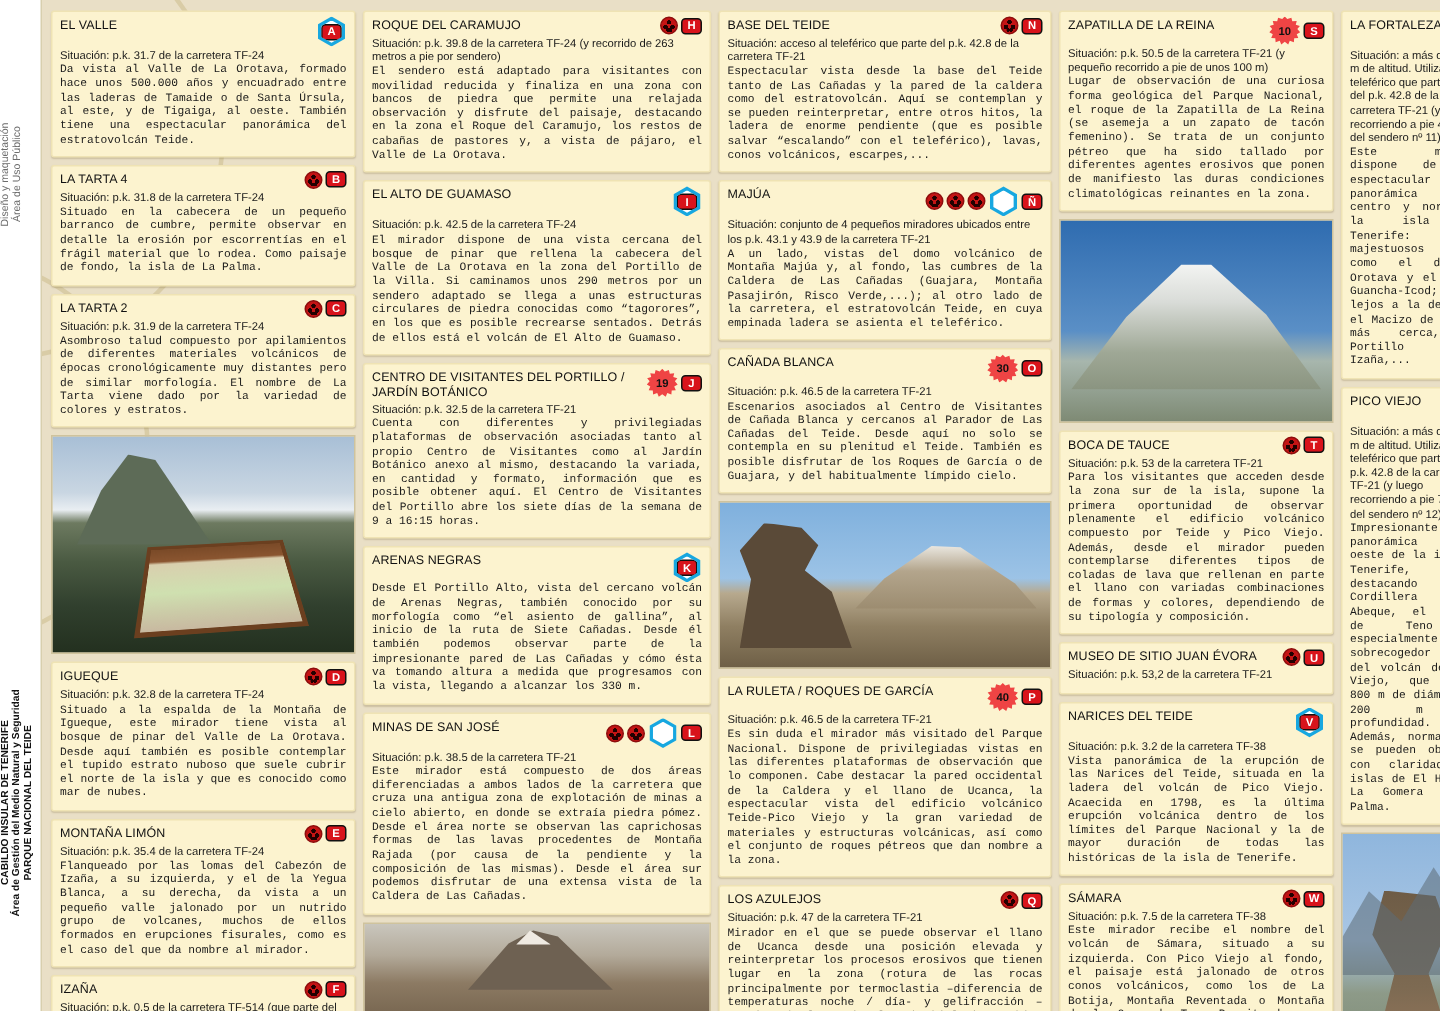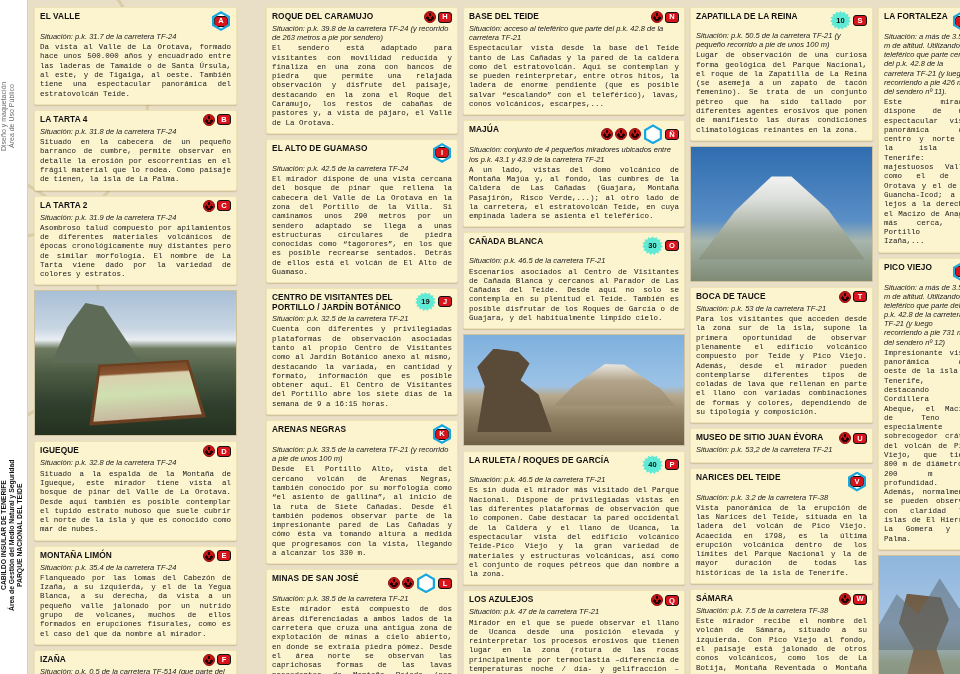--- a/index.html
+++ b/index.html
@@ -28,32 +28,32 @@
   .v-top { top:6px; height:220px; font-size:7px; color:#6b6b6b; }
   .v-bottom { bottom:4px; height:270px; font-size:6.8px; color:#111; font-weight:bold; }
   .v-text span { display:block; }
 
   .content {
     position:relative; z-index:1;
     display:flex; gap:5px; padding:7px 4px 4px 6px; flex:1;
   }
   .col { display:flex; flex-direction:column; gap:5px; }
   .col-0 { width:203px; }
-  .col-1 { width:192px;margin-left:24px; }
+  .col-1 { width:232px; }
   .col-2 { width:222px; }
   .col-3 { width:183px; }
   .col-4 { width:100px; }
 
   .card {
     background:#fcf3cf; border:1px solid #efe3b4;
     border-radius:2px; padding:4px 5px 5px 5px;
     box-shadow:0 1px 1px rgba(120,100,50,.25);
   }
   .card-head { display:flex; align-items:flex-start; justify-content:space-between; gap:3px; margin-bottom:1px; }
-  .card-title { font-size:8.3px; font-weight:bold; color:#111; line-height:1.2; letter-spacing:.1px; }
+  .card-title { font-size:8.3px; font-weight:normal; color:#111; line-height:1.2; letter-spacing:.1px; }
   .markers { display:flex; align-items:center; gap:2px; flex:0 0 auto; margin-top:-1px; }
 
   .letter-badge {
     min-width:14px; height:11px; padding:0 2px;
     background:#d8131b; border:1.4px solid #111; border-radius:3px;
     color:#fff; font-size:7.5px; font-weight:bold;
     display:flex; align-items:center; justify-content:center; line-height:1;
   }
   .hex-wrap {
     width:20px; height:20px; background:#17a7e0;
@@ -70,26 +70,26 @@
     background:
       radial-gradient(circle at 50% 28%, #200 16%, transparent 17%),
       radial-gradient(circle at 26% 60%, #200 16%, transparent 17%),
       radial-gradient(circle at 74% 60%, #200 16%, transparent 17%),
       radial-gradient(circle at 42% 80%, #200 12%, transparent 13%),
       radial-gradient(circle at 60% 80%, #200 12%, transparent 13%),
       #c41414;
     border:1px solid #8c0d0d;
   }
   .star-badge {
-    width:21px; height:19px; background:#5eead4; color:#111;
+    width:21px; height:19px; background:#ef4444; color:#111;
     font-size:7.5px; font-weight:bold;
     display:flex; align-items:center; justify-content:center; flex:0 0 auto;
     clip-path:polygon(50% 0%,58% 9%,71% 4%,74% 17%,88% 16%,85% 29%,98% 33%,90% 44%,99% 55%,88% 62%,93% 75%,80% 76%,79% 90%,66% 85%,61% 98%,50% 89%,39% 98%,34% 85%,21% 90%,20% 76%,7% 75%,12% 62%,1% 55%,10% 44%,2% 33%,15% 29%,12% 16%,26% 17%,29% 4%,42% 9%);
   }
-  .situ { font-size:7.5px; color:#1a1a1a; line-height:1.22; margin-bottom:2px;font-style:italic; }
+  .situ { font-size:7.5px; color:#1a1a1a; line-height:1.22; margin-bottom:2px; }
   .desc { font-size:7.5px; color:#1a1a1a; line-height:1.24; text-align:justify;font-family:Liberation Mono, monospace; }
 
   .photo { width:100%; border:1px solid #cfc39d; position:relative; overflow:hidden; flex:0 0 auto; }
   .photo-mirador-panel {
     height:146px;
     background:linear-gradient(180deg,#a8bfd6 0%,#c9d6e2 26%,#e9eef2 34%,#6d7a60 40%,#4a5a42 58%,#31402e 78%,#23301f 100%);
   }
   .photo-mirador-panel::before { 
     content:""; position:absolute; left:8%; top:8%; width:45%; height:42%;
     background:#5d6b57; clip-path:polygon(38% 0,58% 6%,80% 55%,100% 100%,0 100%,18% 40%);
@@ -177,21 +177,21 @@
       </div>
       <div class="card">
         <div class="card-head">
           <h3 class="card-title">LA TARTA 4</h3>
           <div class="markers">
             <span class="dot-icon"></span>
             <span class="letter-badge">B</span>
           </div>
         </div>
         <p class="situ">Situación: p.k. 31.8 de la carretera TF-24</p>
-        <p class="desc">Situado en la cabecera de un pequeño barranco de cumbre, permite observar en detalle la erosión por escorrentías en el frágil material que lo rodea. Como paisaje de tienen, la isla de La Palma.</p>
+        <p class="desc">Situado en la cabecera de un pequeño barranco de cumbre, permite observar en detalle la erosión por escorrentías en el frágil material que lo rodea. Como paisaje de fondo, la isla de La Palma.</p>
       </div>
       <div class="card">
         <div class="card-head">
           <h3 class="card-title">LA TARTA 2</h3>
           <div class="markers">
             <span class="dot-icon"></span>
             <span class="letter-badge">C</span>
           </div>
         </div>
         <p class="situ">Situación: p.k. 31.9 de la carretera TF-24</p>
@@ -273,21 +273,20 @@
         <div class="card-head">
           <h3 class="card-title">ARENAS NEGRAS</h3>
           <div class="markers">
             <span class="hex-wrap">
               <span class="hex-inner">
                 <span class="letter-badge">K</span>
               </span>
             </span>
           </div>
         </div>
-        <p class="situ">Situación: p.k. 33.5 de la carretera TF-21 (y recorrido a pie de unos 100 m)</p>
         <p class="desc">Desde El Portillo Alto, vista del cercano volcán de Arenas Negras, también conocido por su morfología como “el asiento de gallina”, al inicio de la ruta de Siete Cañadas. Desde él también podemos observar parte de la impresionante pared de Las Cañadas y cómo ésta va tomando altura a medida que progresamos con la vista, llegando a alcanzar los 330 m.</p>
       </div>
       <div class="card">
         <div class="card-head">
           <h3 class="card-title">MINAS DE SAN JOSÉ</h3>
           <div class="markers">
             <span class="dot-icon"></span>
             <span class="dot-icon"></span>
             <span class="hex-wrap">
               <span class="hex-inner"></span>

